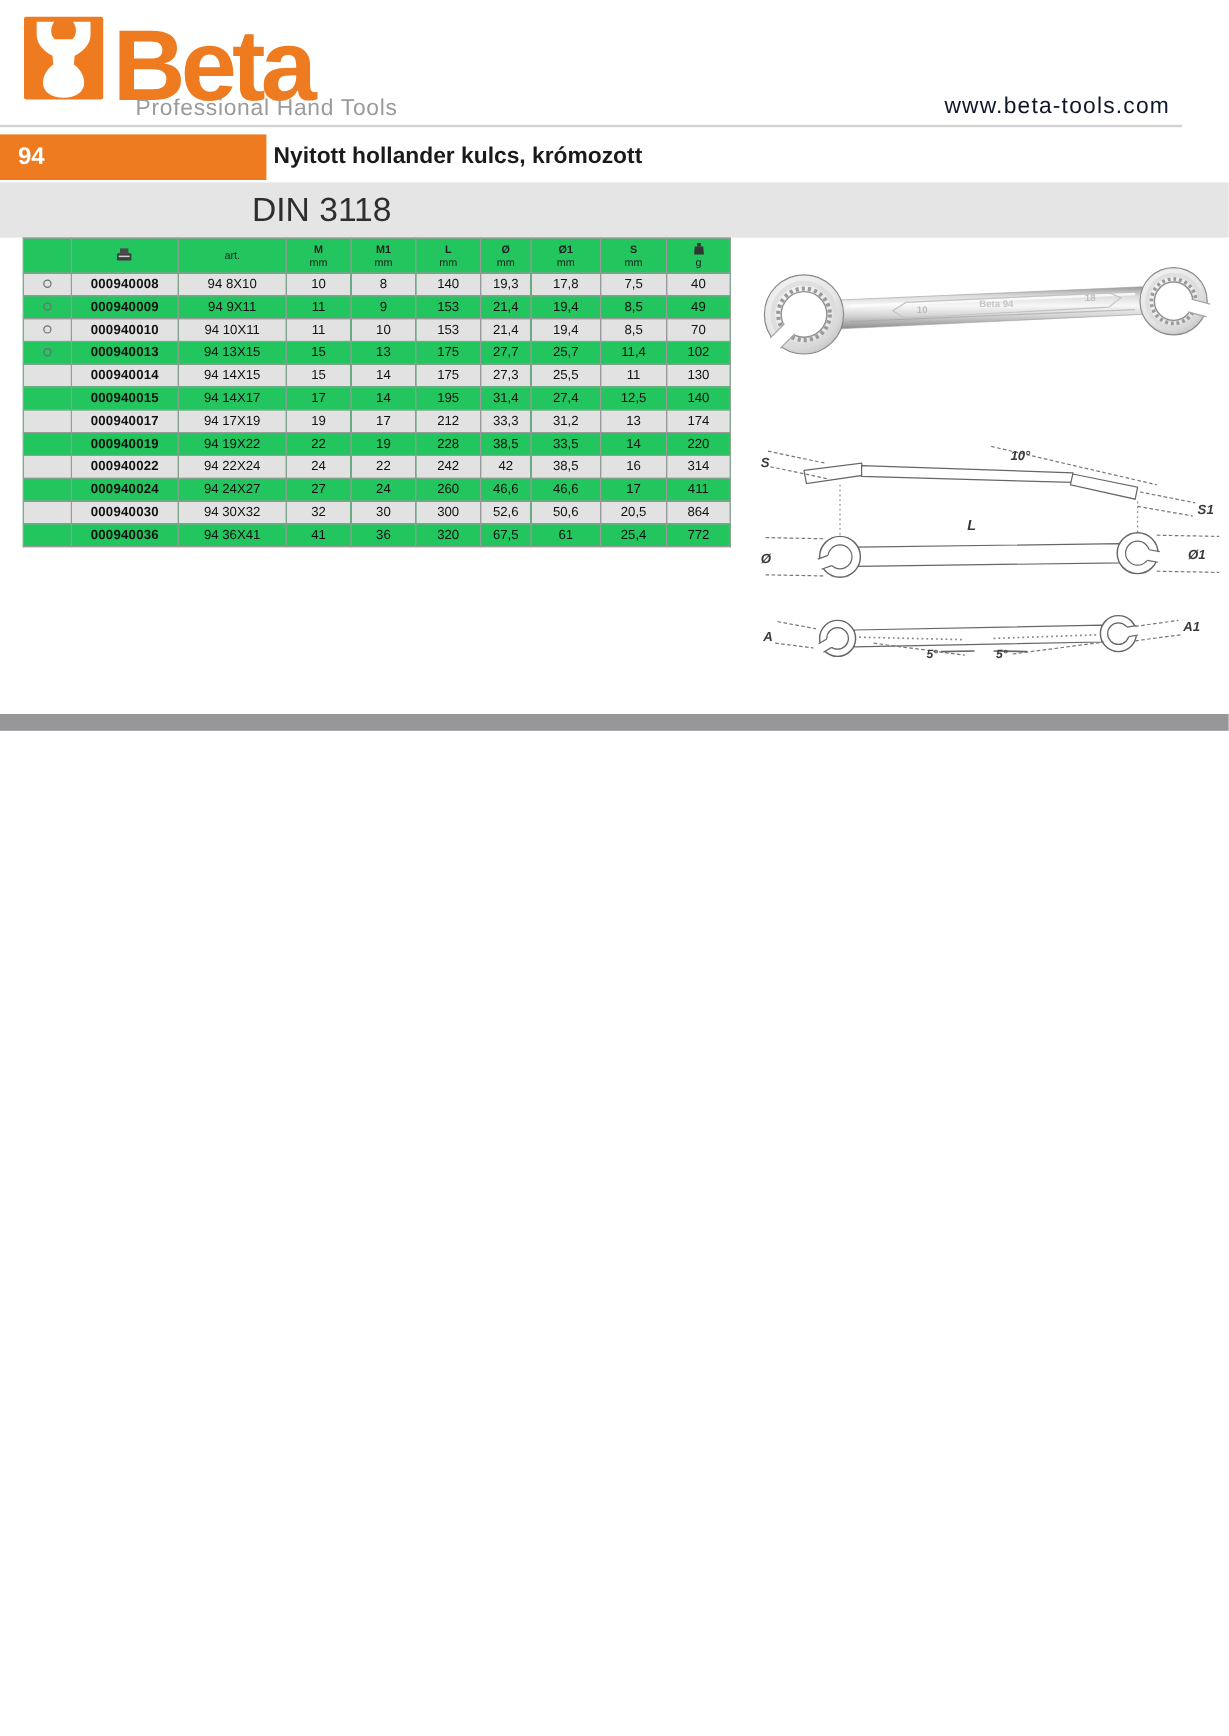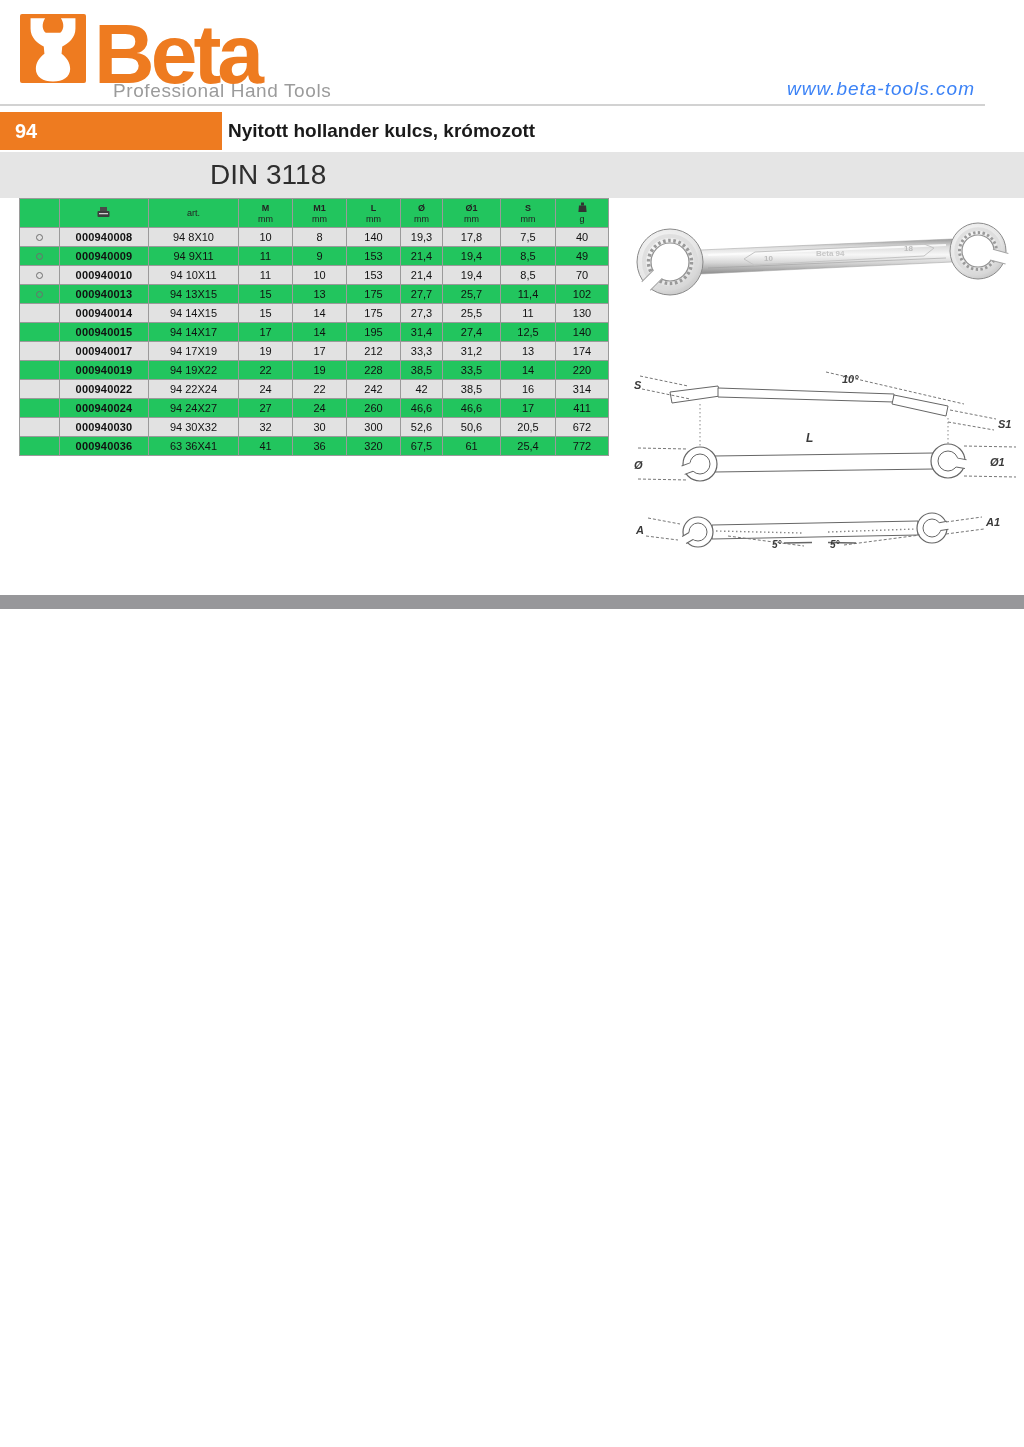--- a/index.html
+++ b/index.html
@@ -9,22 +9,22 @@
     font-family:"Liberation Sans", sans-serif; color:#1a1a1a;
     overflow:hidden;
   }
   
   .logo-box { position:absolute; left:20px; top:14px; width:66px; height:69px;
     background:#ee7b20; border-radius:2px; }
   .brand { position:absolute; left:94px; top:12px; font-size:84px; font-weight:bold;
     color:#ee7b20; letter-spacing:-4px; line-height:1; }
   .tagline { position:absolute; left:99px; top:80px; font-size:19px; color:#9b9b9b;
     letter-spacing:0.6px;margin-left:14px; }
-  .website { position:absolute; top:78px; right:49px; font-size:19px; font-style:italic;
-    color:#3b82f6; letter-spacing:1px; }
+  .website { position:absolute; top:78px; right:49px; font-size:19px; 
+    color:#0f172a; letter-spacing:1px; }
   .topline { position:absolute; left:0; top:104px; width:985px; height:2px; background:#d2d2d2; }
 
   
   .orange-bar { position:absolute; left:0; top:112px; width:222px; height:38px;
     background:#ee7b20; }
   .orange-bar span { display:block; padding-left:15px; line-height:38px; font-size:20px;
     font-weight:bold; color:#ffffff; }
   .page-title { position:absolute; left:228px; top:112px; height:38px; line-height:38px;
     font-size:19px; font-weight:bold; color:#1a1a1a; }
   .din-band { position:absolute; left:0; top:152px; width:1024px; height:46px;
@@ -278,26 +278,26 @@
         <tr>
           <td></td>
           <td class="code">000940030</td>
           <td>94 30X32</td>
           <td>32</td>
           <td>30</td>
           <td>300</td>
           <td>52,6</td>
           <td>50,6</td>
           <td>20,5</td>
-          <td>672</td>
+          <td>864</td>
         </tr>
         <tr>
           <td></td>
           <td class="code">000940036</td>
-          <td>63 36X41</td>
+          <td>94 36X41</td>
           <td>41</td>
           <td>36</td>
           <td>320</td>
           <td>67,5</td>
           <td>61</td>
           <td>25,4</td>
           <td>772</td>
         </tr>
       </tbody>
   </table>

